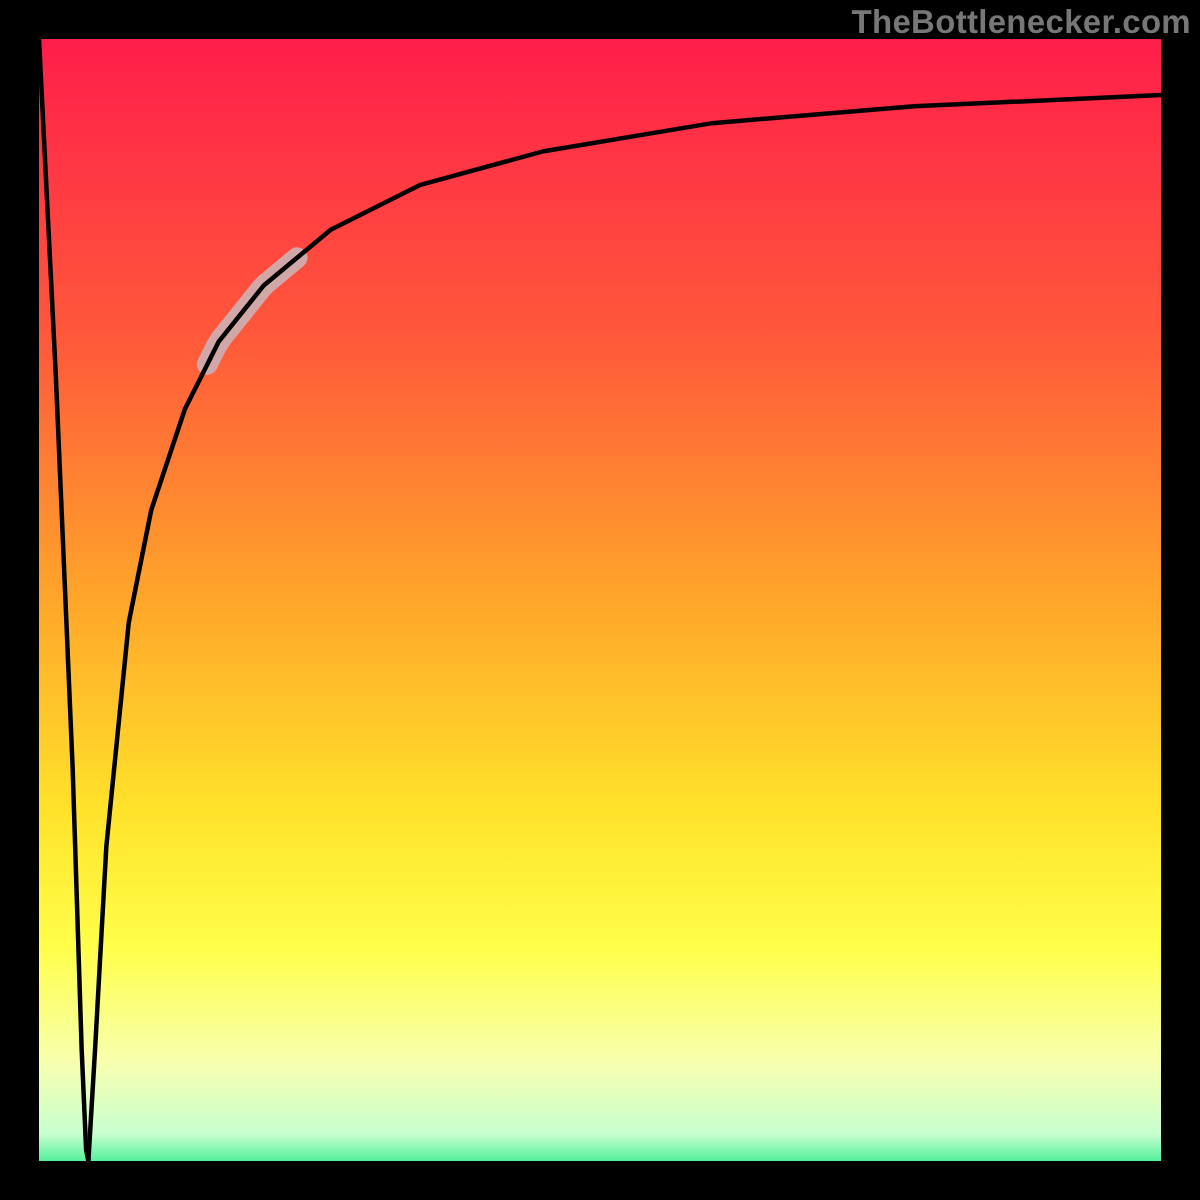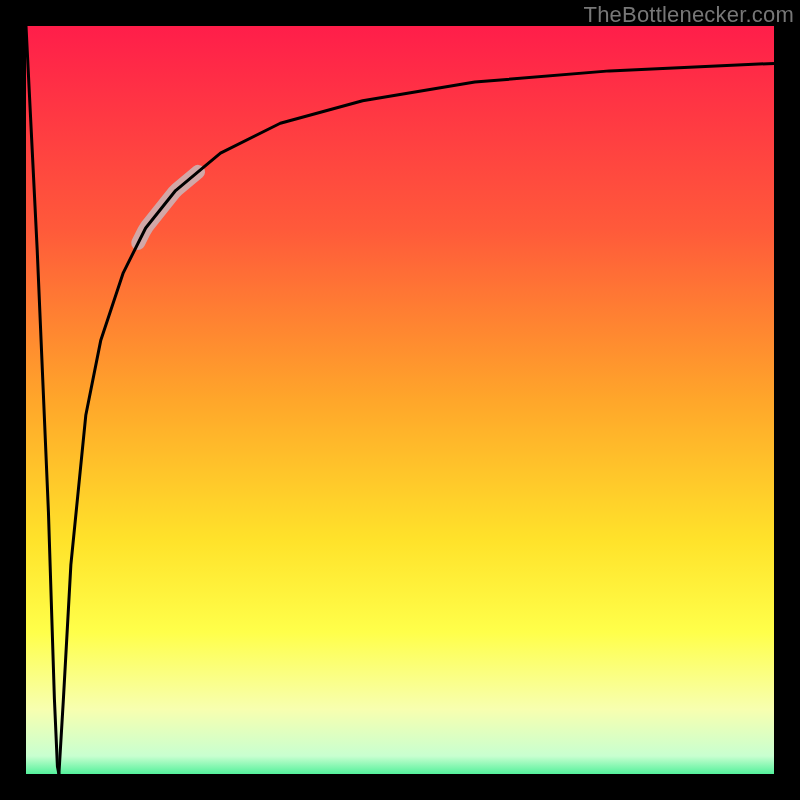--- a/index.html
+++ b/index.html
@@ -14,21 +14,21 @@
     position: relative;
     width: 800px;
     height: 800px;
   }
   .watermark {
     position: absolute;
     top: 2px;
     right: 6px;
     font-family: Arial, Helvetica, sans-serif;
     font-size: 22px;
-    font-weight: 400;
+    font-weight: 700;
     color: #777;
     letter-spacing: 0.2px;
   }
   svg {
     display: block;
   }
 </style>
 </head>
 <body>
 

